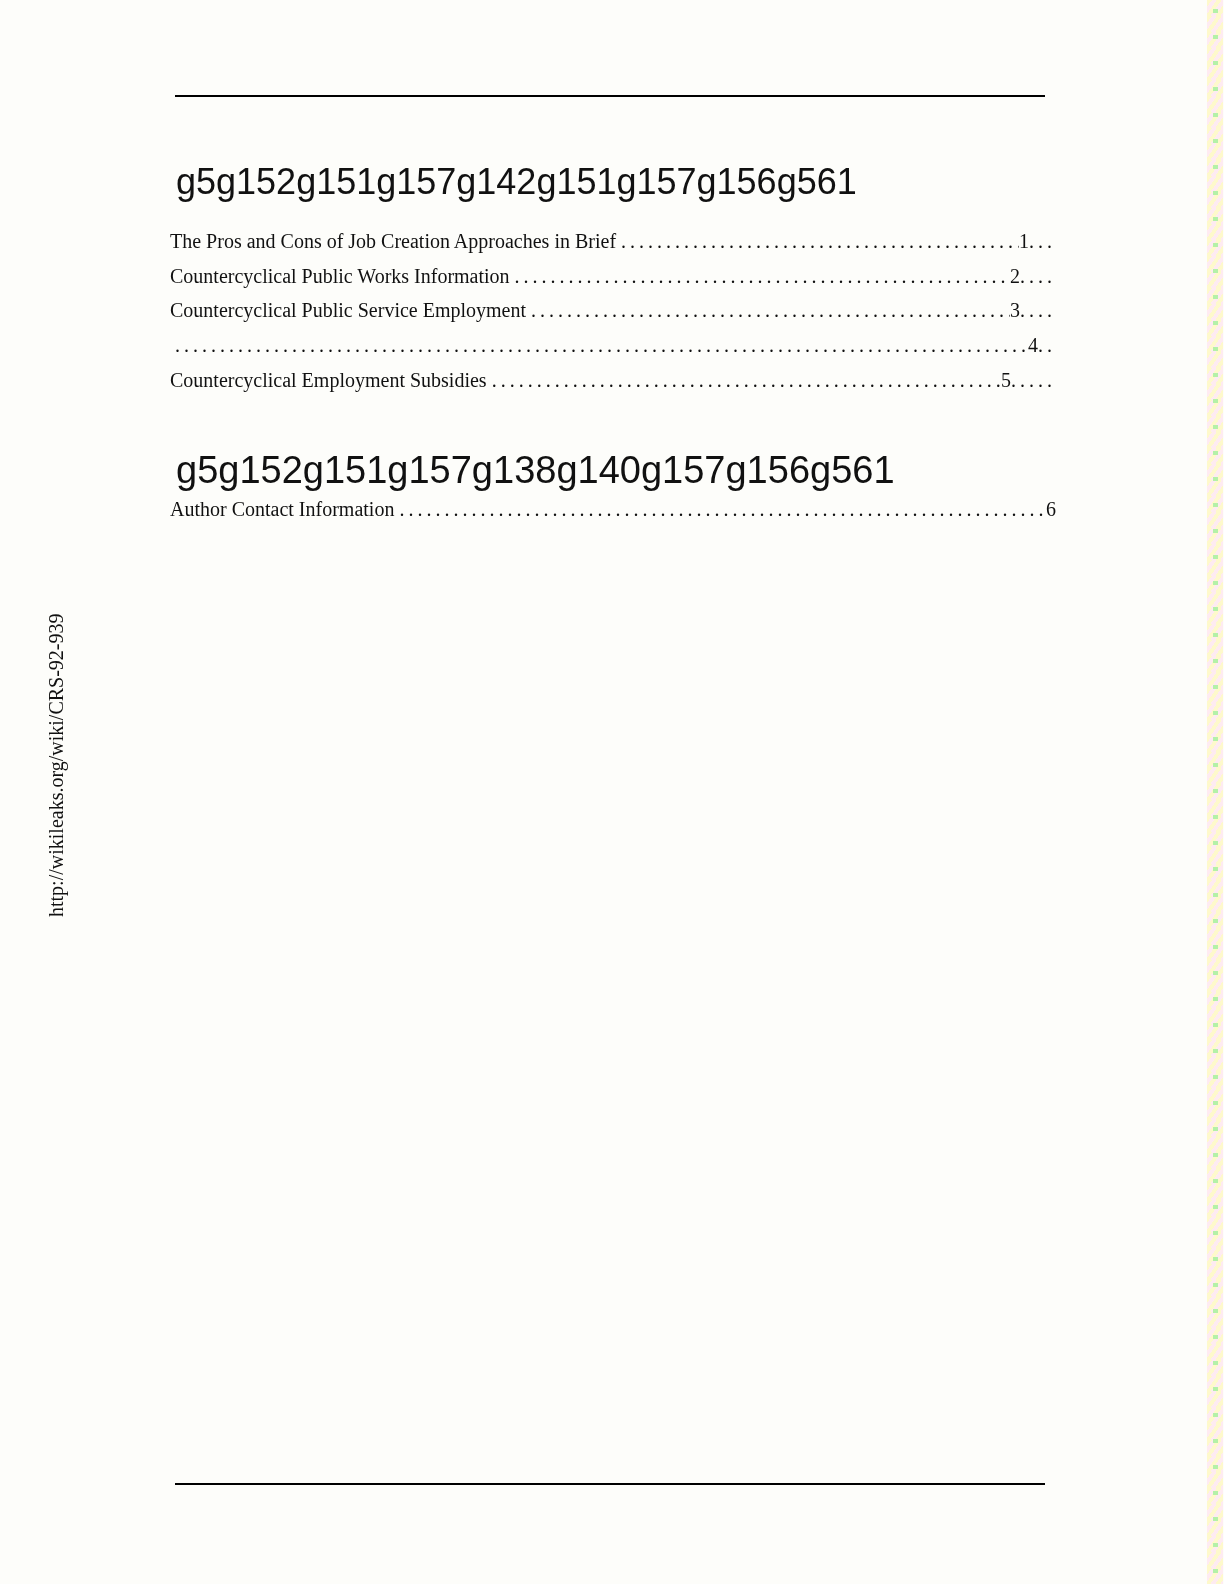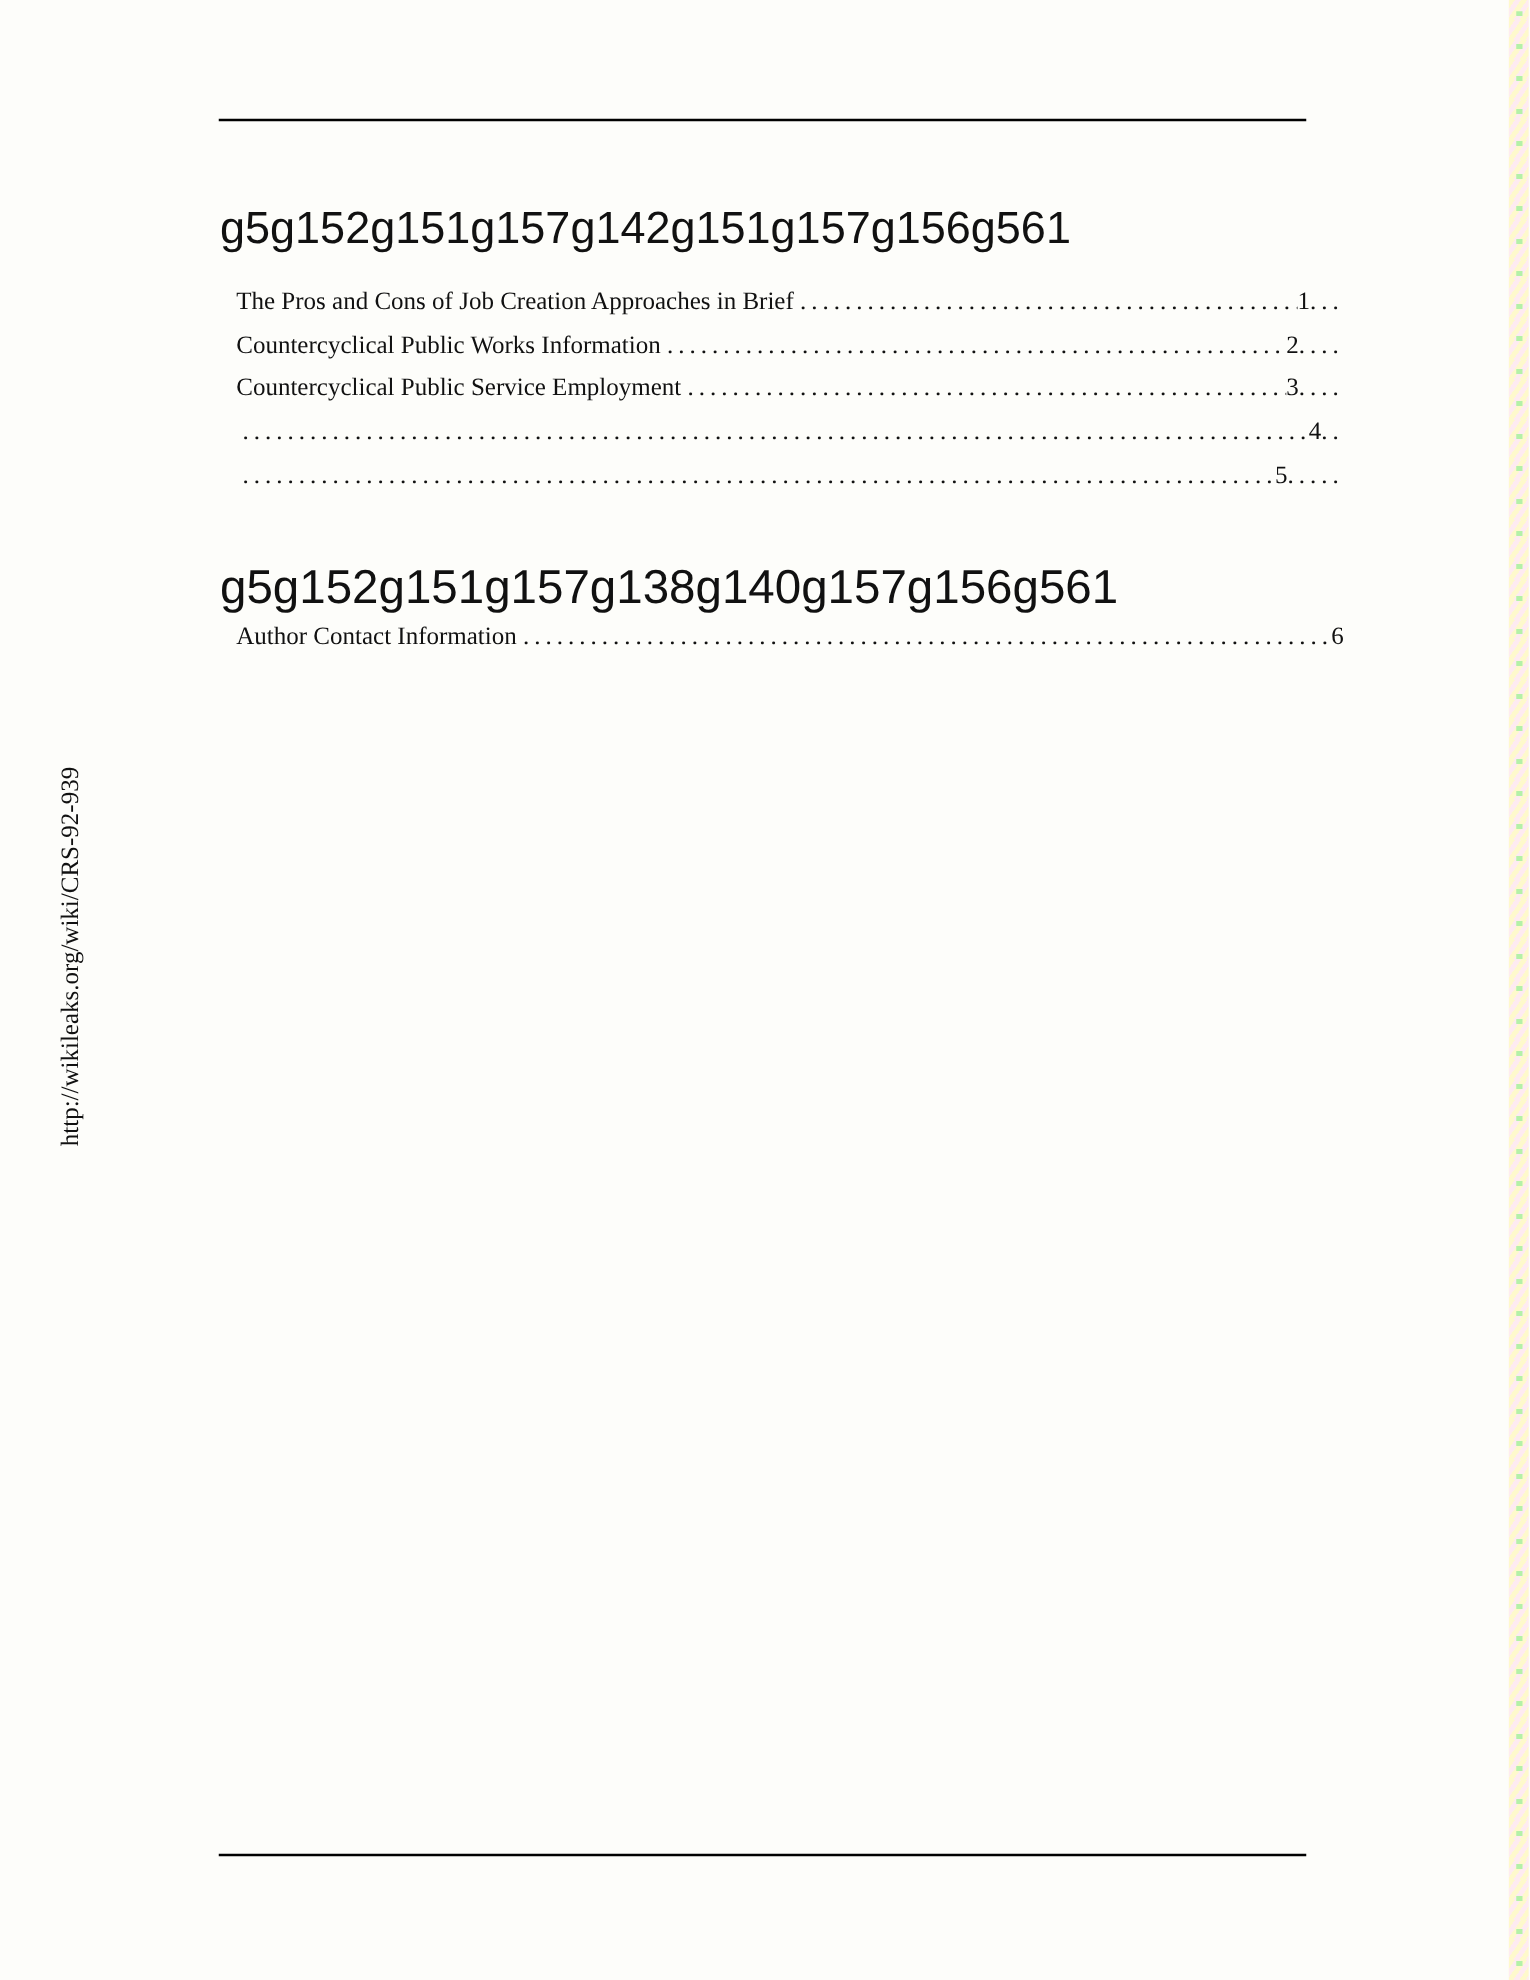--- a/index.html
+++ b/index.html
@@ -37,21 +37,21 @@
     font-family:"Liberation Sans", sans-serif;
     font-weight:400;
     line-height:1;
     white-space:nowrap;
     color:var(--text);
   }
   .heading-1{top:164px;font-size:36px;}
   .heading-2{top:451px;font-size:38px;}
   .toc{
     position:absolute;
-    left:189px;
+    left:170px;
     width:886px;
   }
   .toc-1{top:224px;}
   .toc-2{top:492px;}
   .toc-row{
     display:flex;
     align-items:baseline;
     height:34.7px;
     font-size:20px;
     line-height:34.7px;
@@ -121,20 +121,21 @@
     <div class="toc-row">
       <span class="toc-label">Countercyclical Public Service Employment</span>
       <span class="dots">....................................................................................................................................................................................</span>
       <span class="toc-page"><span class="num">3</span><span class="trail">....</span></span>
     </div>
     <div class="toc-row">
       <span class="dots">....................................................................................................................................................................................</span>
       <span class="toc-page"><span class="num">4</span><span class="trail">..</span></span>
     </div>
     <div class="toc-row">
+      <span class="toc-label">Countercyclical Employment Subsidies</span>
       <span class="dots">....................................................................................................................................................................................</span>
       <span class="toc-page"><span class="num">5</span><span class="trail">.....</span></span>
     </div>
   </div>
 
   <h2 class="heading heading-2">g5g152g151g157g138g140g157g156g561</h2>
 
   <div class="toc toc-2">
     <div class="toc-row">
       <span class="toc-label">Author Contact Information</span>

